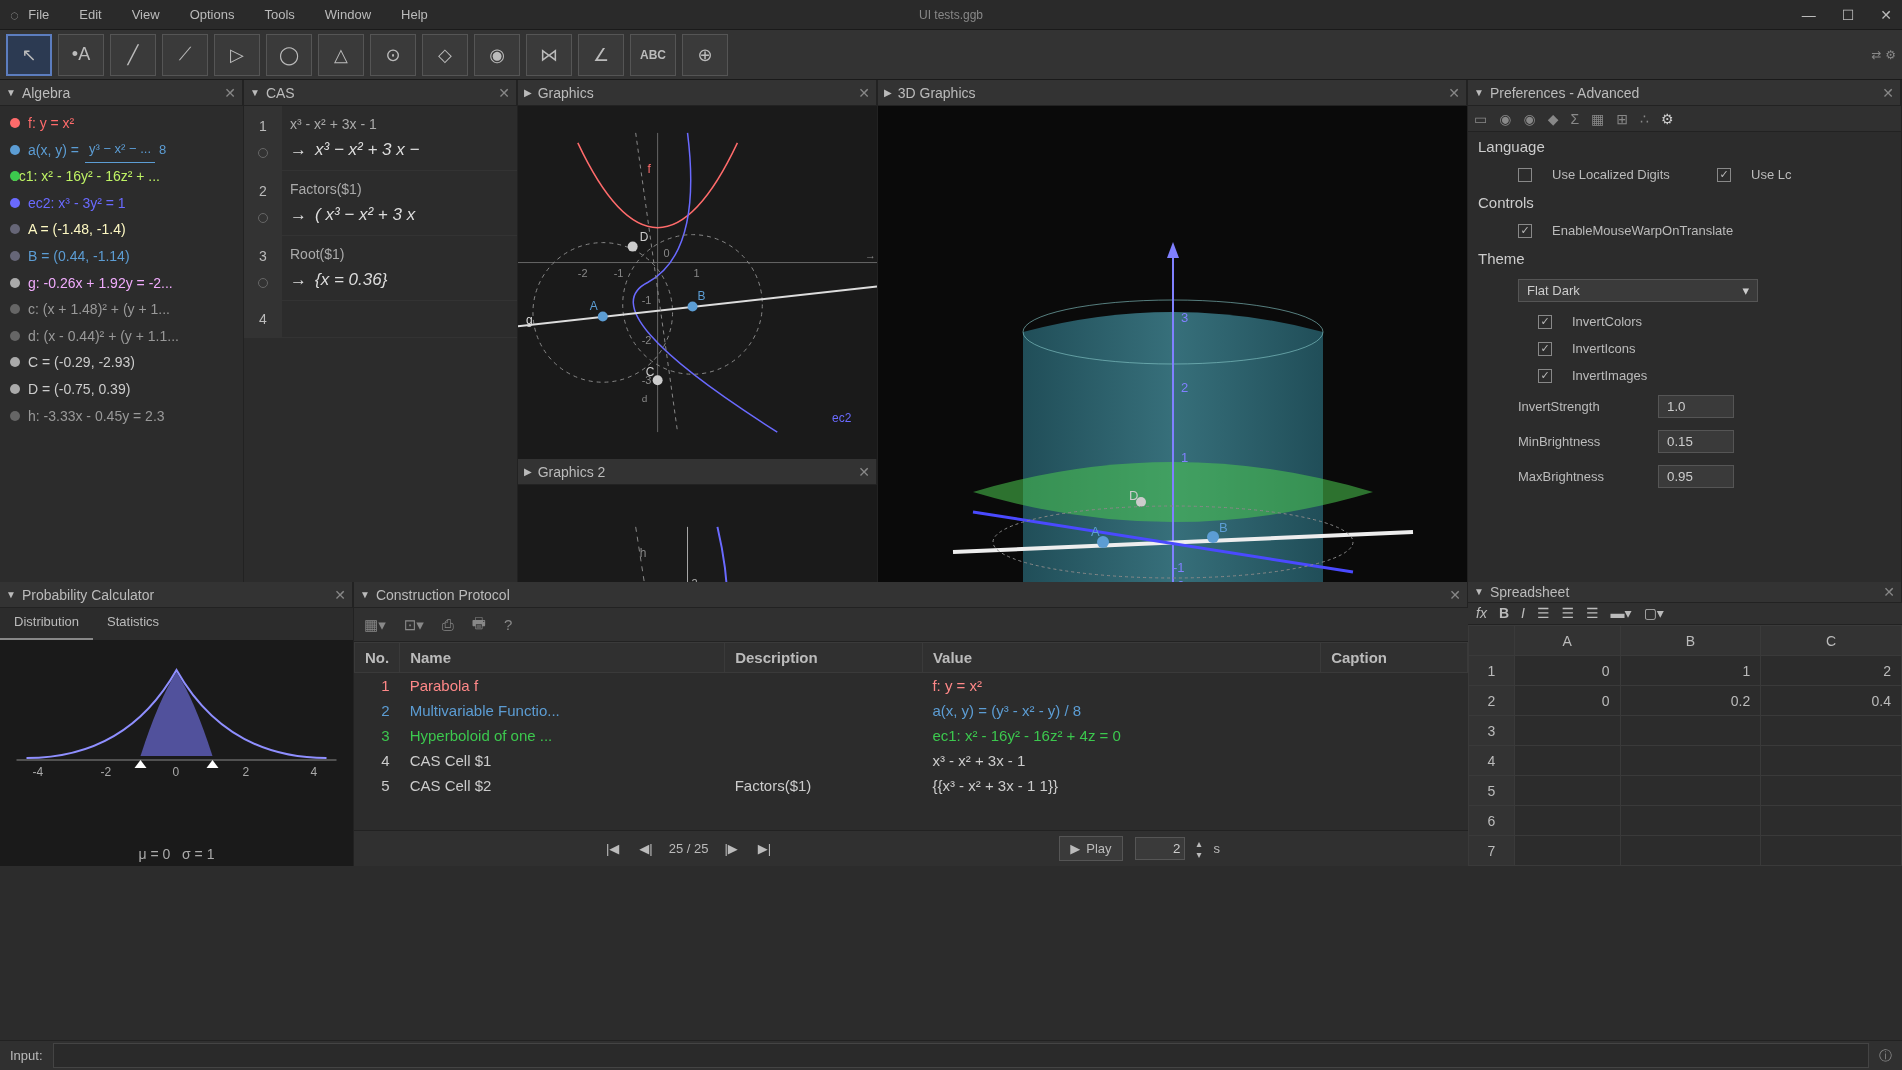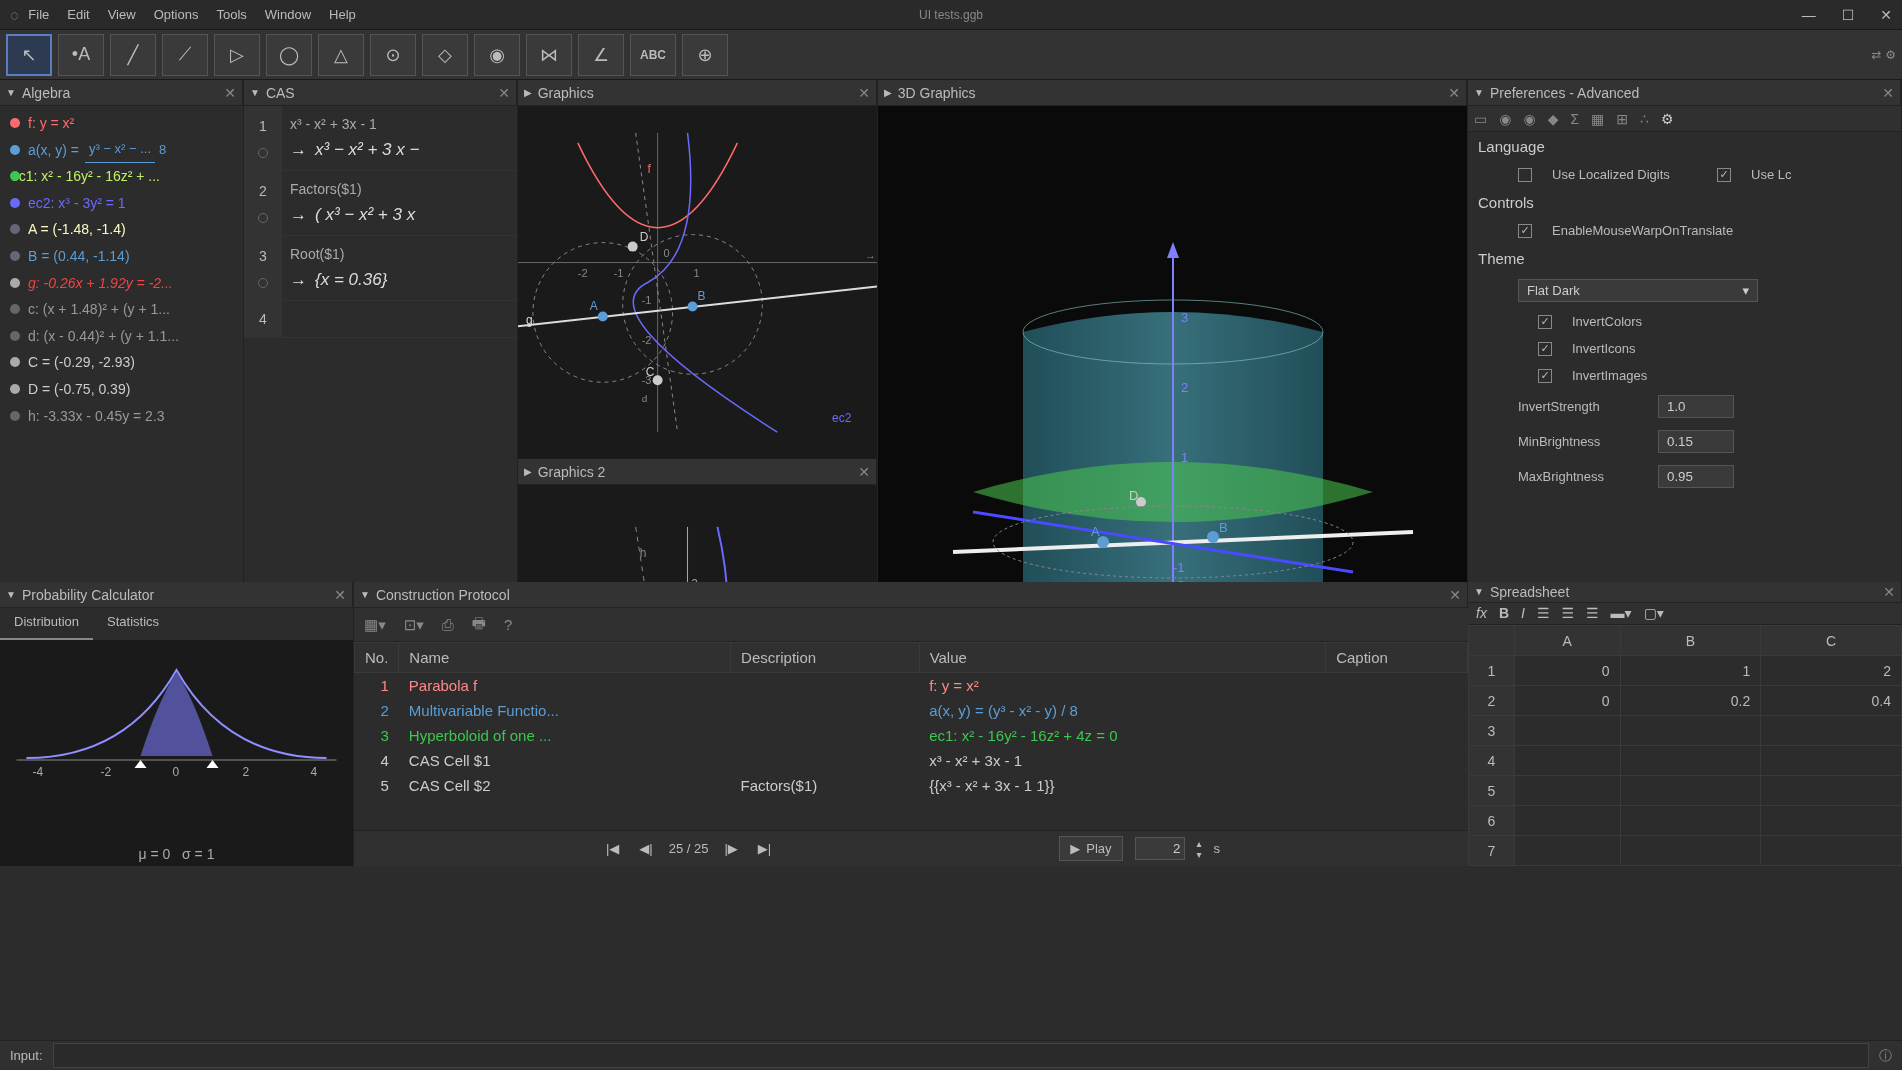--- a/index.html
+++ b/index.html
@@ -1,20 +1,20 @@
 <!DOCTYPE html>
 <html><head>
 <meta charset="utf-8">
 <style>
 * { margin: 0; padding: 0; box-sizing: border-box; font-family: Arial, sans-serif; }
 body { background: #2c2c2c; color: #bbb; font-size: 13px; overflow: hidden; width: 1902px; height: 1070px; }
 
 .titlebar { height: 30px; background: #2a2a2a; display: flex; align-items: center; padding: 0 10px; border-bottom: 1px solid #1a1a1a; }
 .titlebar .app-icon { margin-right: 10px; font-size: 14px; }
-.titlebar .menu { display: flex; gap: 18px; }
+.titlebar .menu { display: flex; gap: 30px; }
 .titlebar .menu span { cursor: pointer; }
 .titlebar .filename { position: absolute; left: 50%; transform: translateX(-50%); color: #888; font-size: 12px; }
 .titlebar .winctrl { margin-left: auto; display: flex; gap: 26px; font-size: 14px; }
 
 .toolbar { height: 50px; background: #333; display: flex; align-items: center; padding: 4px 6px; gap: 6px; border-bottom: 1px solid #1a1a1a; }
 .toolbar .tool { width: 46px; height: 42px; background: #3a3a3a; border: 1px solid #555; display: flex; align-items: center; justify-content: center; cursor: pointer; font-size: 18px; }
 .toolbar .tool.active { border: 2px solid #5c7dbf; background: #2c3a52; }
 .toolbar .rightctrl { margin-left: auto; display: flex; gap: 4px; font-size: 12px; color: #888; }
 
 .body-grid { display: grid; grid-template-columns: 244px 274px 360px 590px 434px; grid-template-rows: 502px 256px 28px; height: 980px; }
@@ -70,21 +70,21 @@
 .prob-calc { display: flex; flex-direction: column; border-right: 1px solid #222; }
 .prob-body { flex: 1; background: #1a1a1a; position: relative; }
 .prob-tabs { height: 32px; display: flex; background: #2c2c2c; }
 .prob-tabs .tab { padding: 6px 14px; cursor: pointer; }
 .prob-tabs .tab.active { border-bottom: 2px solid #888; }
 
 .constr { display: flex; flex-direction: column; }
 .constr-tools { height: 34px; background: #303030; display: flex; align-items: center; padding: 0 10px; gap: 18px; font-size: 15px; color: #888; border-bottom: 1px solid #222; }
 .constr-table { flex: 1; background: #2c2c2c; overflow: hidden; }
 .constr-table table { width: 100%; border-collapse: collapse; font-size: 15px; }
-.constr-table th { text-align: left; padding: 6px 10px; border: 1px solid #3a3a3a; background: #303030; font-weight: normal; }
+.constr-table th { text-align: left; padding: 6px 10px; border: 1px solid #3a3a3a; background: #303030; font-weight: bold; }
 .constr-table td { padding: 4px 10px; }
 .constr-table .no { text-align: right; width: 40px; }
 .constr-footer { height: 36px; background: #303030; display: flex; align-items: center; justify-content: center; gap: 12px; border-top: 1px solid #222; }
 .constr-footer .btn { padding: 4px 10px; background: #3a3a3a; border: 1px solid #555; cursor: pointer; display: flex; align-items: center; gap: 6px; }
 .constr-footer .navbtn { font-size: 13px; padding: 2px 4px; cursor: pointer; }
 .constr-footer .sec-input { width: 50px; background: #3a3a3a; border: 1px solid #555; padding: 3px; text-align: right; color: #ccc; }
 
 .input-bar { position: absolute; bottom: 0; left: 0; right: 0; height: 30px; background: #303030; display: flex; align-items: center; padding: 0 10px; gap: 10px; border-top: 1px solid #222; }
 .input-bar input { flex: 1; background: #2a2a2a; border: 1px solid #444; padding: 4px 8px; color: #ccc; }
 
@@ -152,21 +152,21 @@
             <span class="frac-disp">
               <span class="num">y³ − x² − ...</span>
               <span class="den">8</span>
             </span>
           </span>
         </div>
         <div class="item" style="color: #bef264; padding-left: 11px;"><span class="bullet" style="background: rgb(60, 200, 78);"></span><span>ec1: x² - 16y² - 16z² + ...</span></div>
         <div class="item" style="color: rgb(106, 106, 255);"><span class="bullet" style="background: rgb(106, 106, 255);"></span><span>ec2: x³ - 3y² = 1</span></div>
         <div class="item" style="color: #fef9c3;"><span class="bullet" style="background: rgb(102, 102, 119);"></span><span>A = (-1.48, -1.4)</span></div>
         <div class="item" style="color: rgb(92, 157, 212);"><span class="bullet" style="background: rgb(102, 102, 119);"></span><span>B = (0.44, -1.14)</span></div>
-        <div class="item" style="color: #ef4444; font-style: italic;"><span class="bullet" style="background: rgb(170, 170, 170);"></span><span>g: -0.26x + 1.92y = -2...</span></div>
+        <div class="item" style="color: #f0abfc;"><span class="bullet" style="background: rgb(170, 170, 170);"></span><span>g: -0.26x + 1.92y = -2...</span></div>
         <div class="item" style="color: rgb(153, 153, 153);"><span class="bullet" style="background: rgb(102, 102, 102);"></span><span>c: (x + 1.48)² + (y + 1...</span></div>
         <div class="item" style="color: rgb(153, 153, 153);"><span class="bullet" style="background: rgb(102, 102, 102);"></span><span>d: (x - 0.44)² + (y + 1.1...</span></div>
         <div class="item" style="color: rgb(204, 204, 204);"><span class="bullet" style="background: rgb(170, 170, 170);"></span><span>C = (-0.29, -2.93)</span></div>
         <div class="item" style="color: rgb(204, 204, 204);"><span class="bullet" style="background: rgb(170, 170, 170);"></span><span>D = (-0.75, 0.39)</span></div>
         <div class="item" style="color: rgb(153, 153, 153);"><span class="bullet" style="background: rgb(102, 102, 102);"></span><span>h: -3.33x - 0.45y = 2.3</span></div>
       </div>
   </div>
 
   <div class="cas-panel">
     <div class="panel-header">

